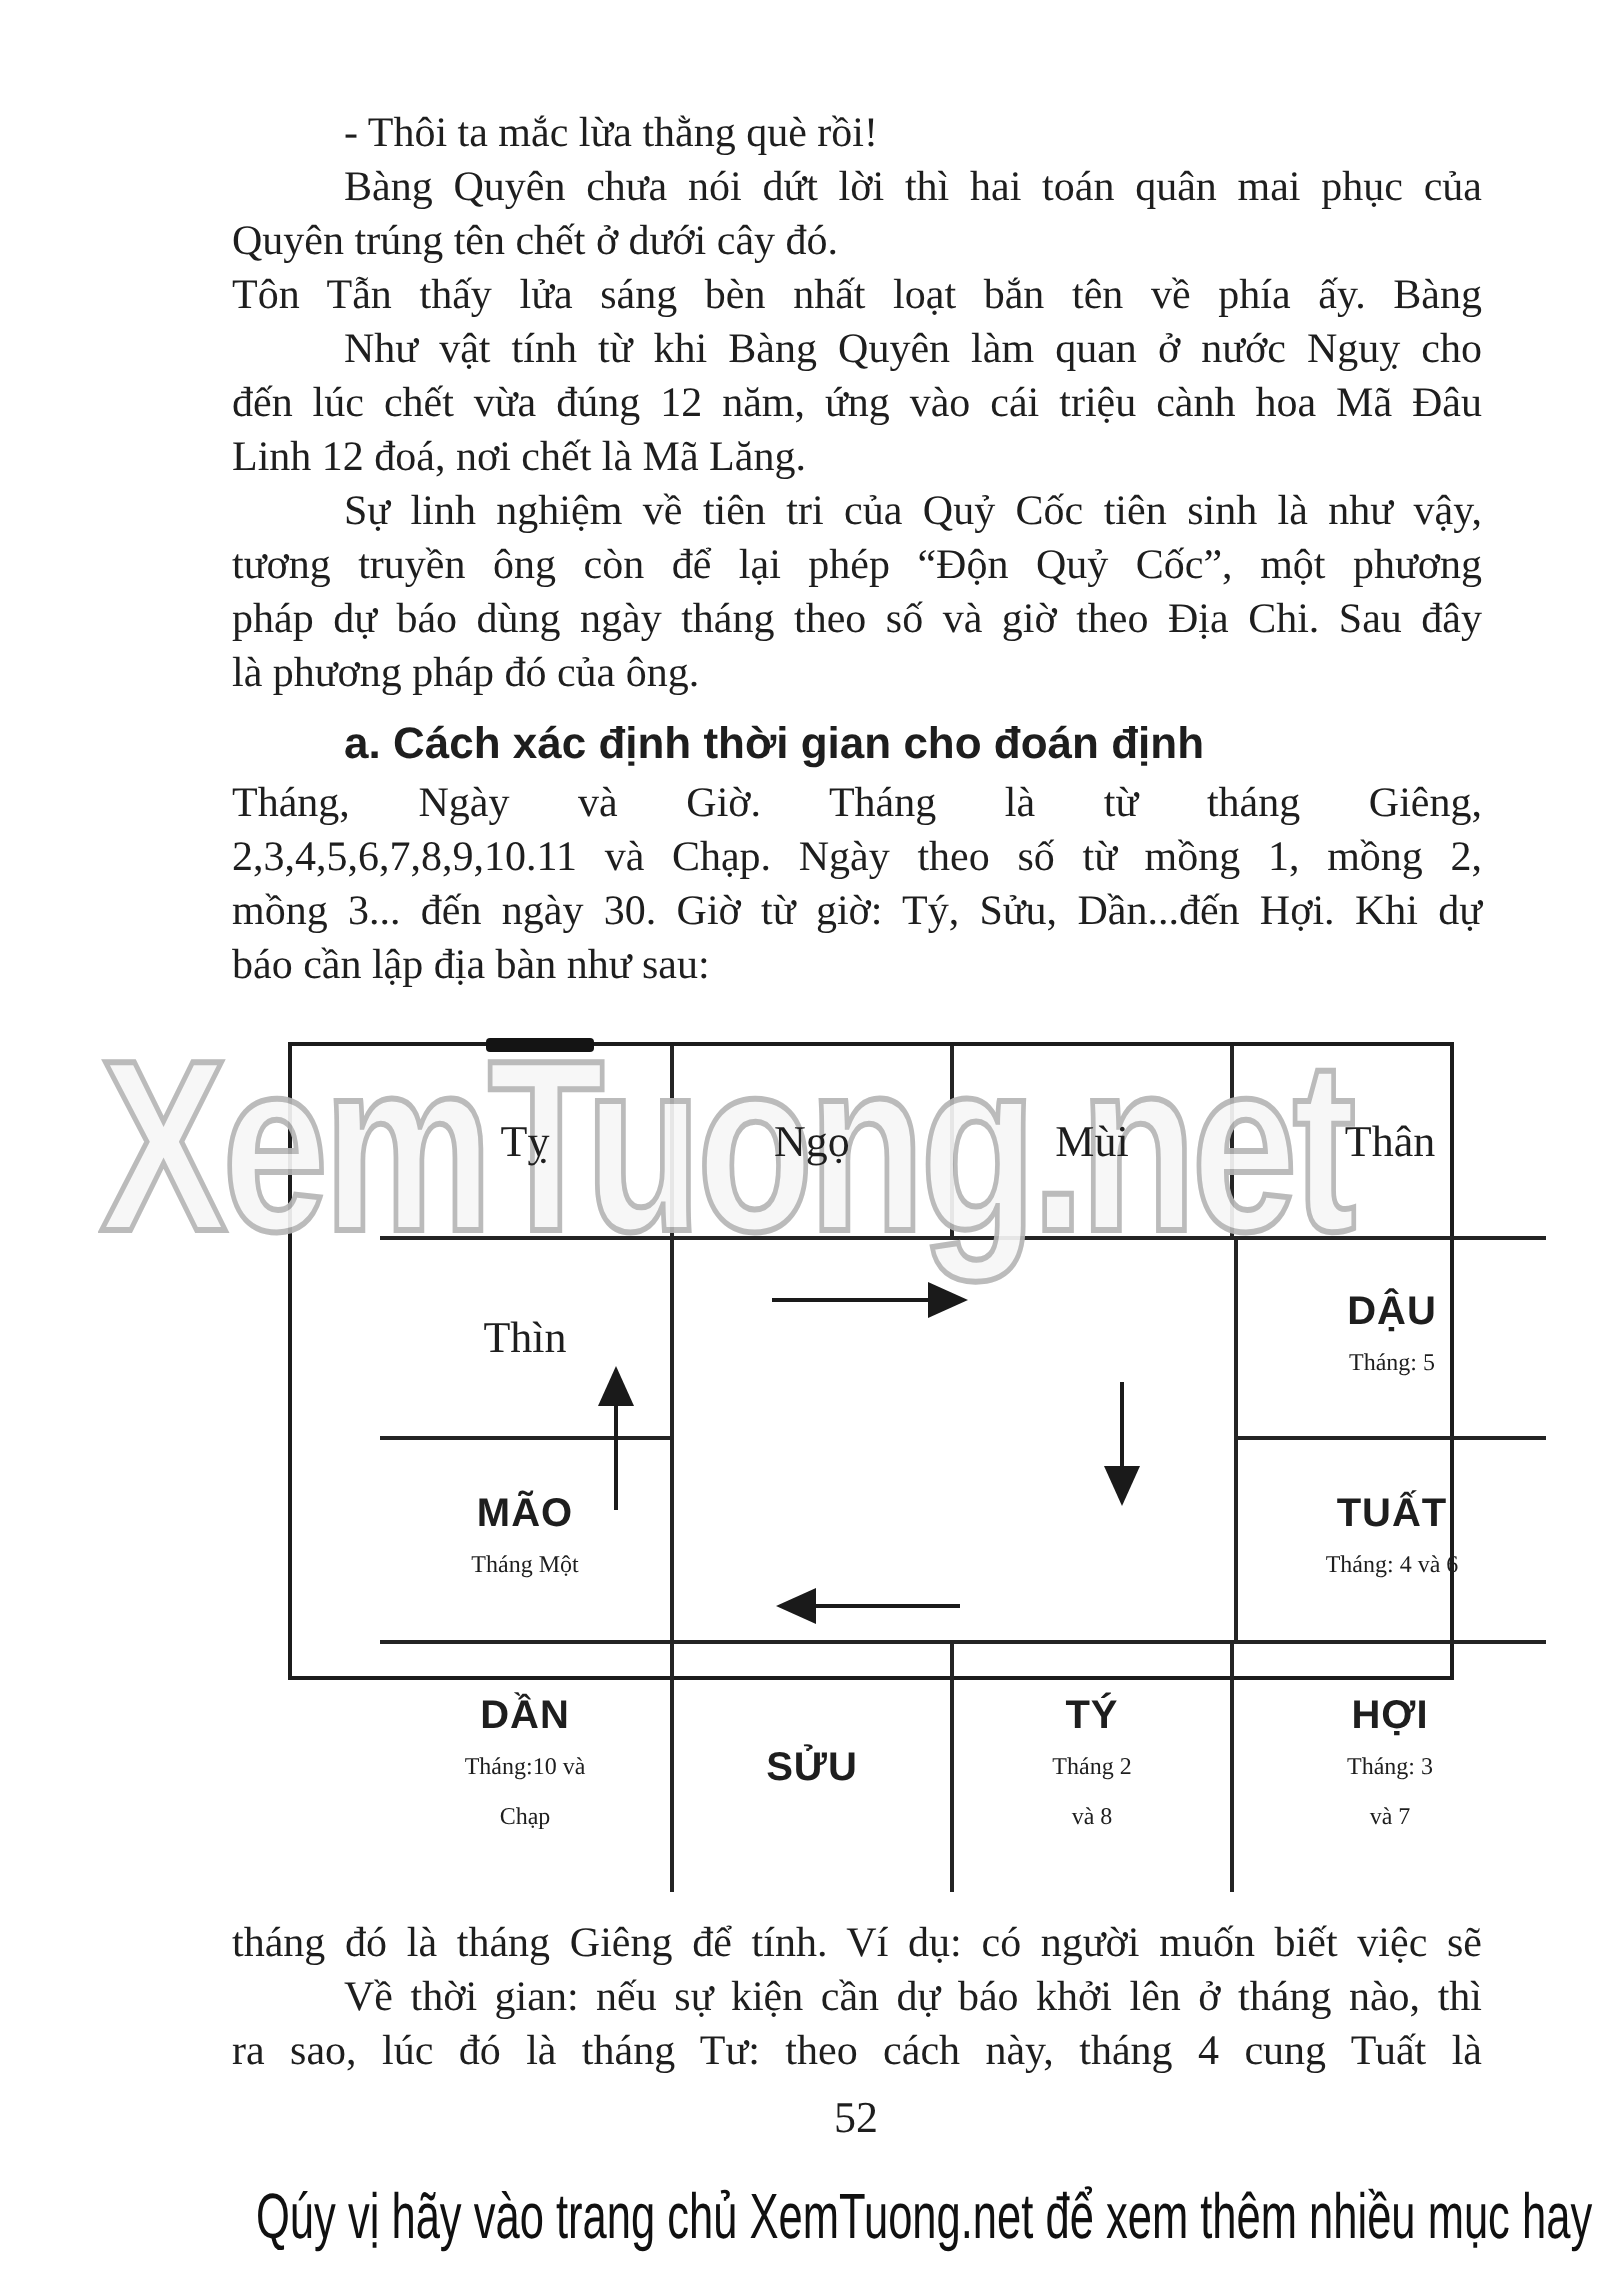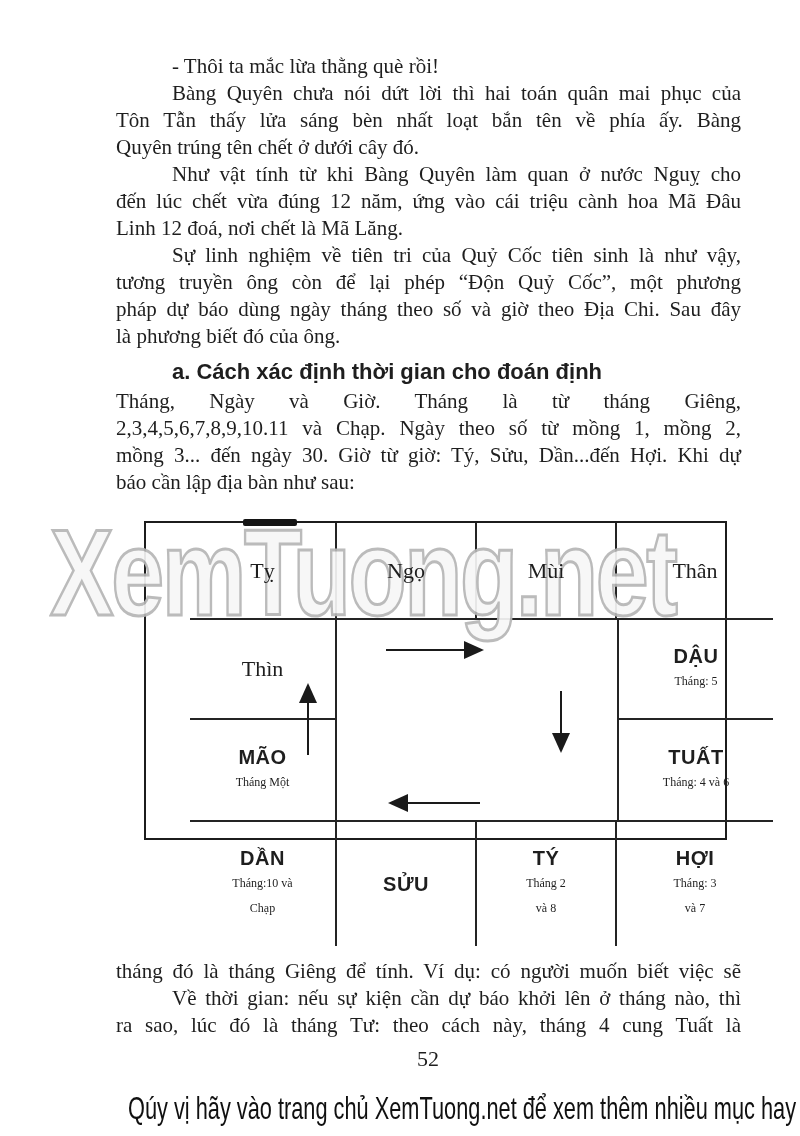--- a/index.html
+++ b/index.html
@@ -116,29 +116,29 @@
   }
 </style>
 </head>
 <body>
 
 <div class="page">
 
   <div class="textblock" id="text-top">
       <div class="bline indent endline">- Thôi ta mắc lừa thằng què rồi!</div>
       <div class="bline indent">Bàng Quyên chưa nói dứt lời thì hai toán quân mai phục của</div>
+      <div class="bline endline">Quyên trúng tên chết ở dưới cây đó.</div>
       <div class="bline">Tôn Tẫn thấy lửa sáng bèn nhất loạt bắn tên về phía ấy. Bàng</div>
-      <div class="bline endline">Quyên trúng tên chết ở dưới cây đó.</div>
       <div class="bline indent">Như vật tính từ khi Bàng Quyên làm quan ở nước Nguỵ cho</div>
       <div class="bline">đến lúc chết vừa đúng 12 năm, ứng vào cái triệu cành hoa Mã Đâu</div>
       <div class="bline endline">Linh 12 đoá, nơi chết là Mã Lăng.</div>
       <div class="bline indent">Sự linh nghiệm về tiên tri của Quỷ Cốc tiên sinh là như vậy,</div>
       <div class="bline">tương truyền ông còn để lại phép “Độn Quỷ Cốc”, một phương</div>
       <div class="bline">pháp dự báo dùng ngày tháng theo số và giờ theo Địa Chi. Sau đây</div>
-      <div class="bline endline">là phương biết đó của ông.</div>
+      <div class="bline endline">là phương pháp đó của ông.</div>
       <div class="bline heading indent endline">a. Cách xác định thời gian cho đoán định</div>
       <div class="bline">Tháng, Ngày và Giờ. Tháng là từ tháng Giêng,</div>
       <div class="bline">2,3,4,5,6,7,8,9,10.11 và Chạp. Ngày theo số từ mồng 1, mồng 2,</div>
       <div class="bline">mồng 3... đến ngày 30. Giờ từ giờ: Tý, Sửu, Dần...đến Hợi. Khi dự</div>
       <div class="bline endline">báo cần lập địa bàn như sau:</div>
     </div>
 
   <div class="diagram">
     <div class="artifact-bar"></div>
 

